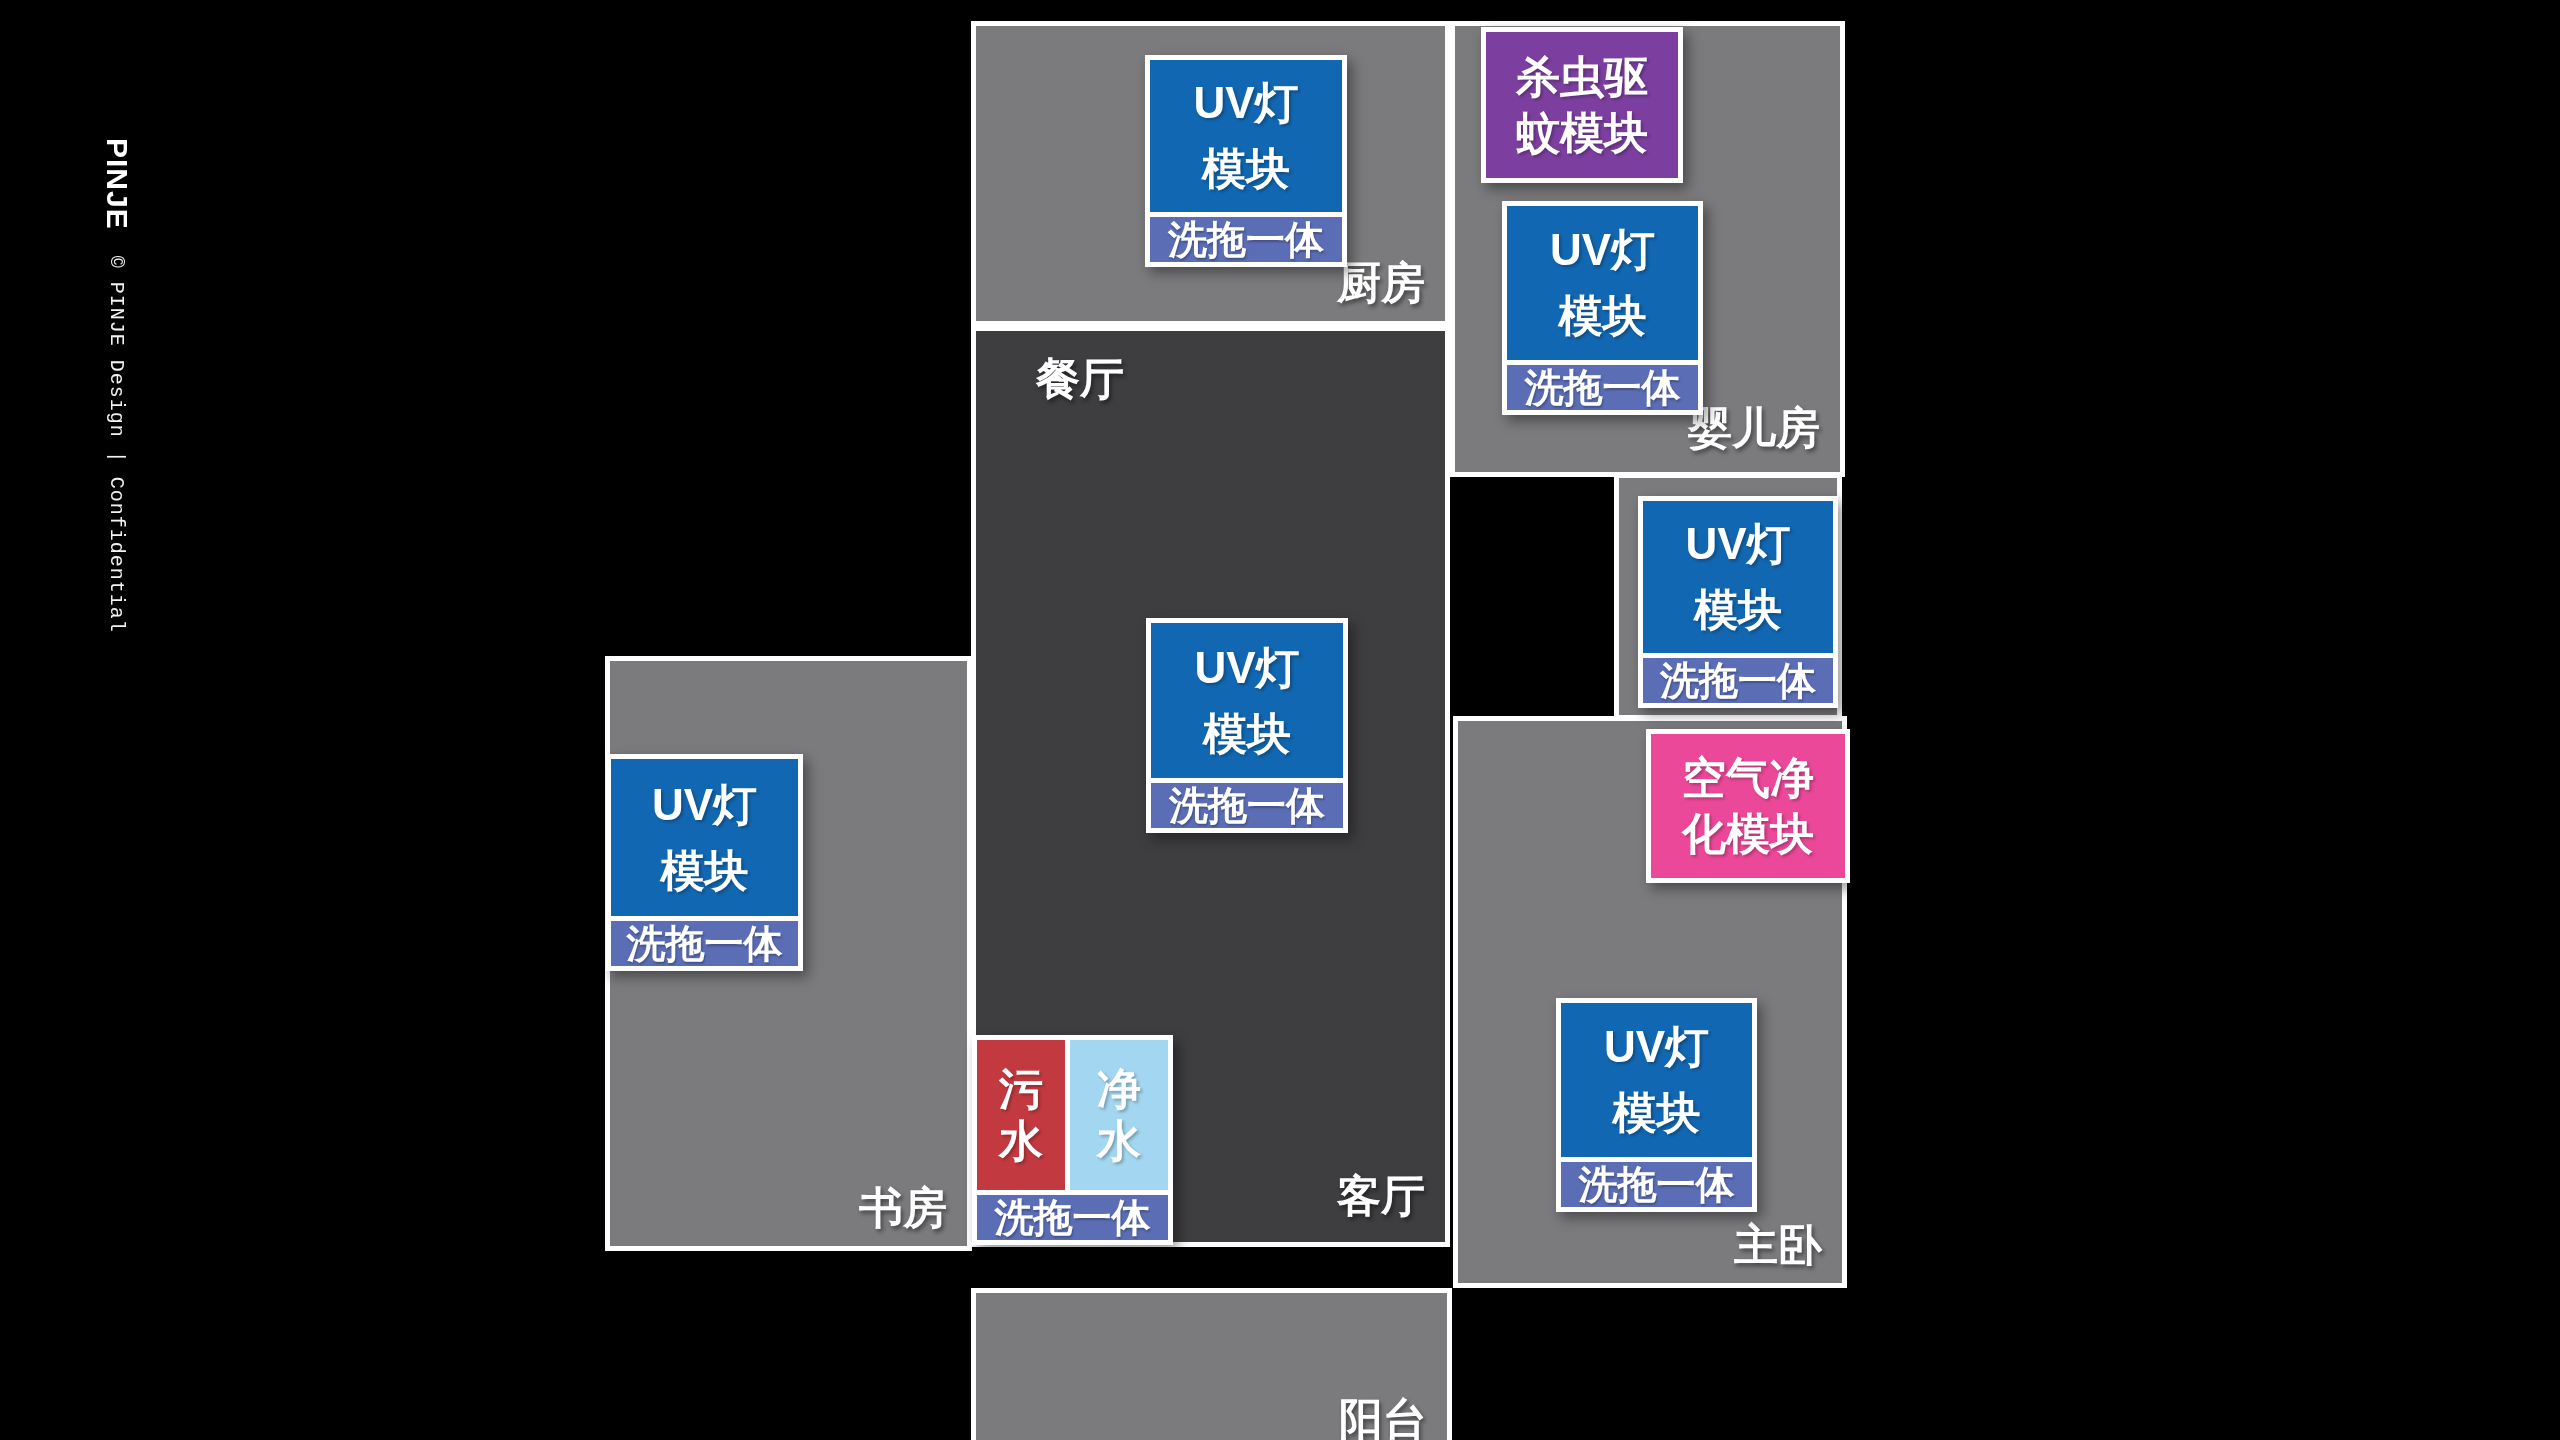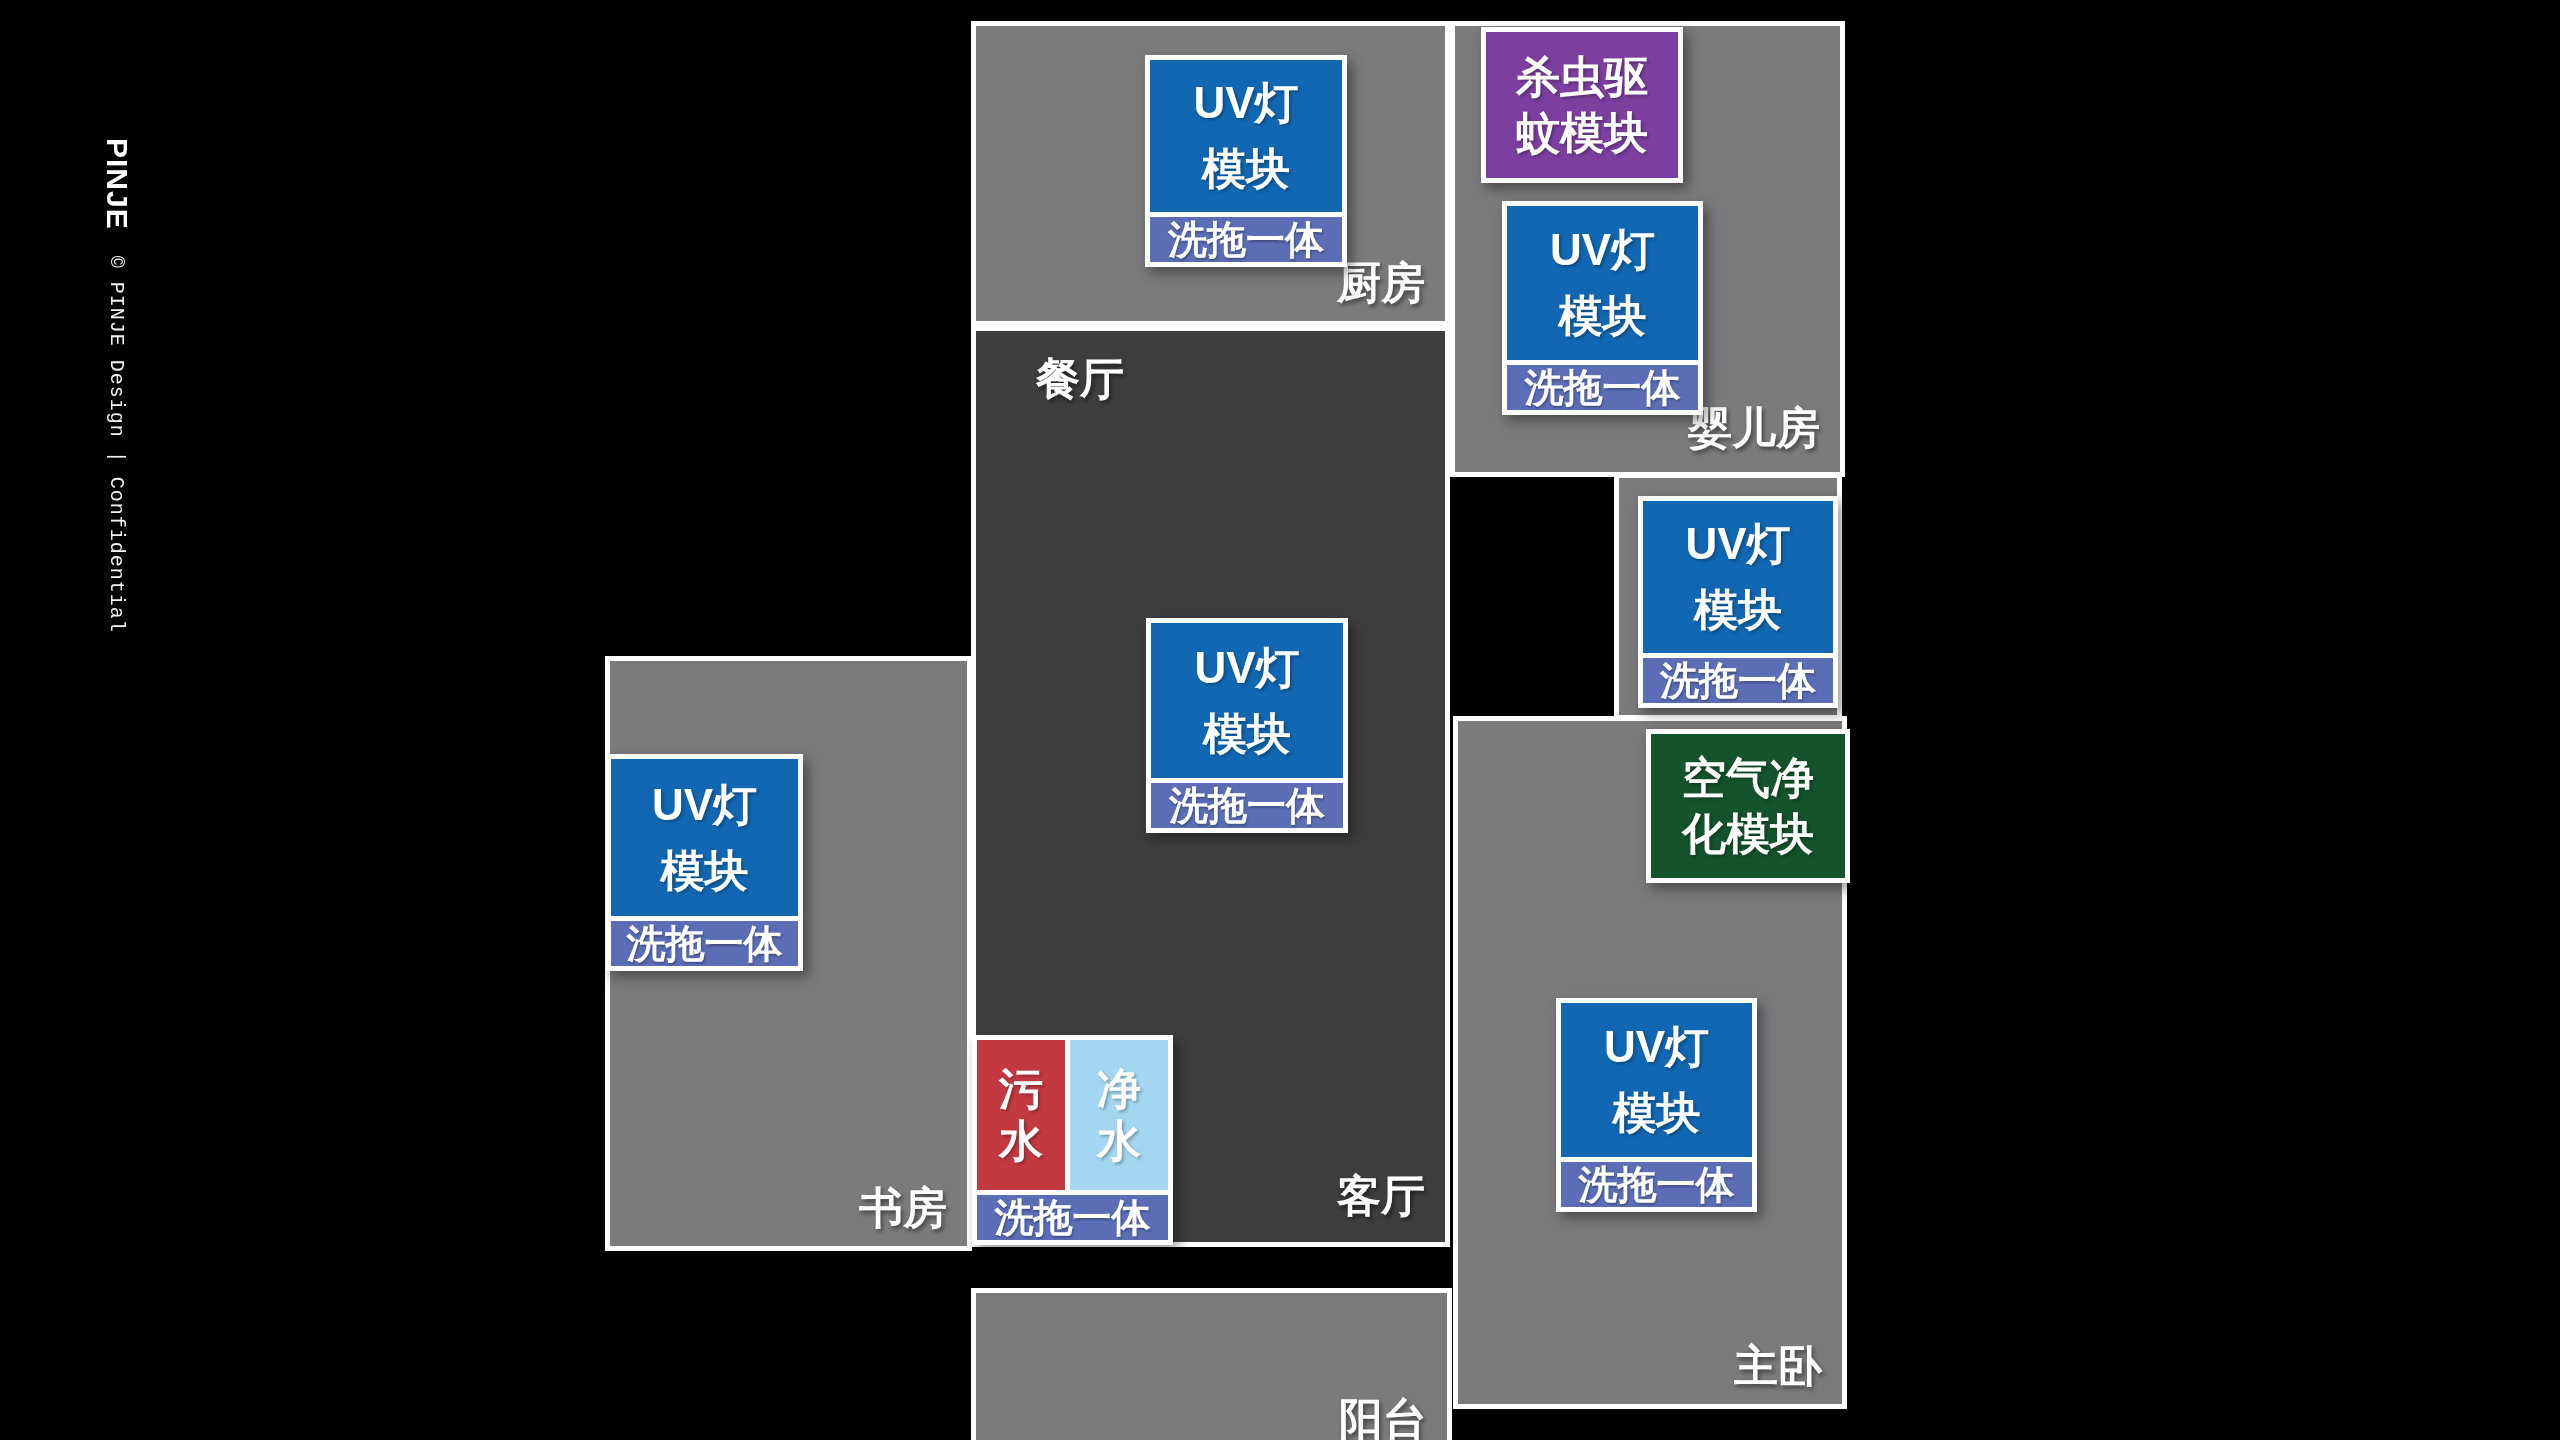--- a/index.html
+++ b/index.html
@@ -81,21 +81,21 @@
     display: flex;
     flex-direction: column;
     align-items: center;
     justify-content: center;
     color: #ffffff;
     font-weight: 700;
     text-shadow: 2px 2px 3px rgba(0,0,0,0.25);
   }
   .uv-main   { background: #1167b1; font-size: 44px; line-height: 66px; }
   .pest-fill { background: #7c3f9f; font-size: 44px; line-height: 56px; }
-  .air-fill  { background: #14532d; font-size: 44px; line-height: 56px; text-shadow: 2px 2px 3px rgba(0,0,0,0.15); }
+  .air-fill  { background: #ec4899; font-size: 44px; line-height: 56px; text-shadow: 2px 2px 3px rgba(0,0,0,0.15); }
   .uv-strip {
     height: 45px;
     background: #5a6db5;
     color: #ffffff;
     font-size: 39px;
     font-weight: 700;
     display: flex;
     align-items: center;
     justify-content: center;
     text-shadow: 1px 2px 2px rgba(0,0,0,0.25);
@@ -128,21 +128,21 @@
   <div class="room gray" style="left:971px; top:21px; width:479px; height:305px;">
     <span class="room-label br">厨房</span>
   </div>
 
   <div class="room gray" style="left:1450px; top:21px; width:395px; height:456px;">
     <span class="room-label br" style="bottom:22px;">婴儿房</span>
   </div>
 
   <div class="room gray" style="left:1614px; top:473px; width:228px; height:247px;"></div>
 
-  <div class="room gray" style="left:1453px; top:716px; width:394px; height:693px;">
+  <div class="room gray" style="left:1453px; top:716px; width:394px; height:572px;">
     <span class="room-label br">主卧</span>
   </div>
 
   <div class="room gray" style="left:605px; top:656px; width:367px; height:595px;">
     <span class="room-label br">书房</span>
   </div>
 
   <div class="room dark" style="left:971px; top:326px; width:479px; height:921px;">
     <span class="room-label tl">餐厅</span>
     <span class="room-label br" style="bottom:24px;">客厅</span>

